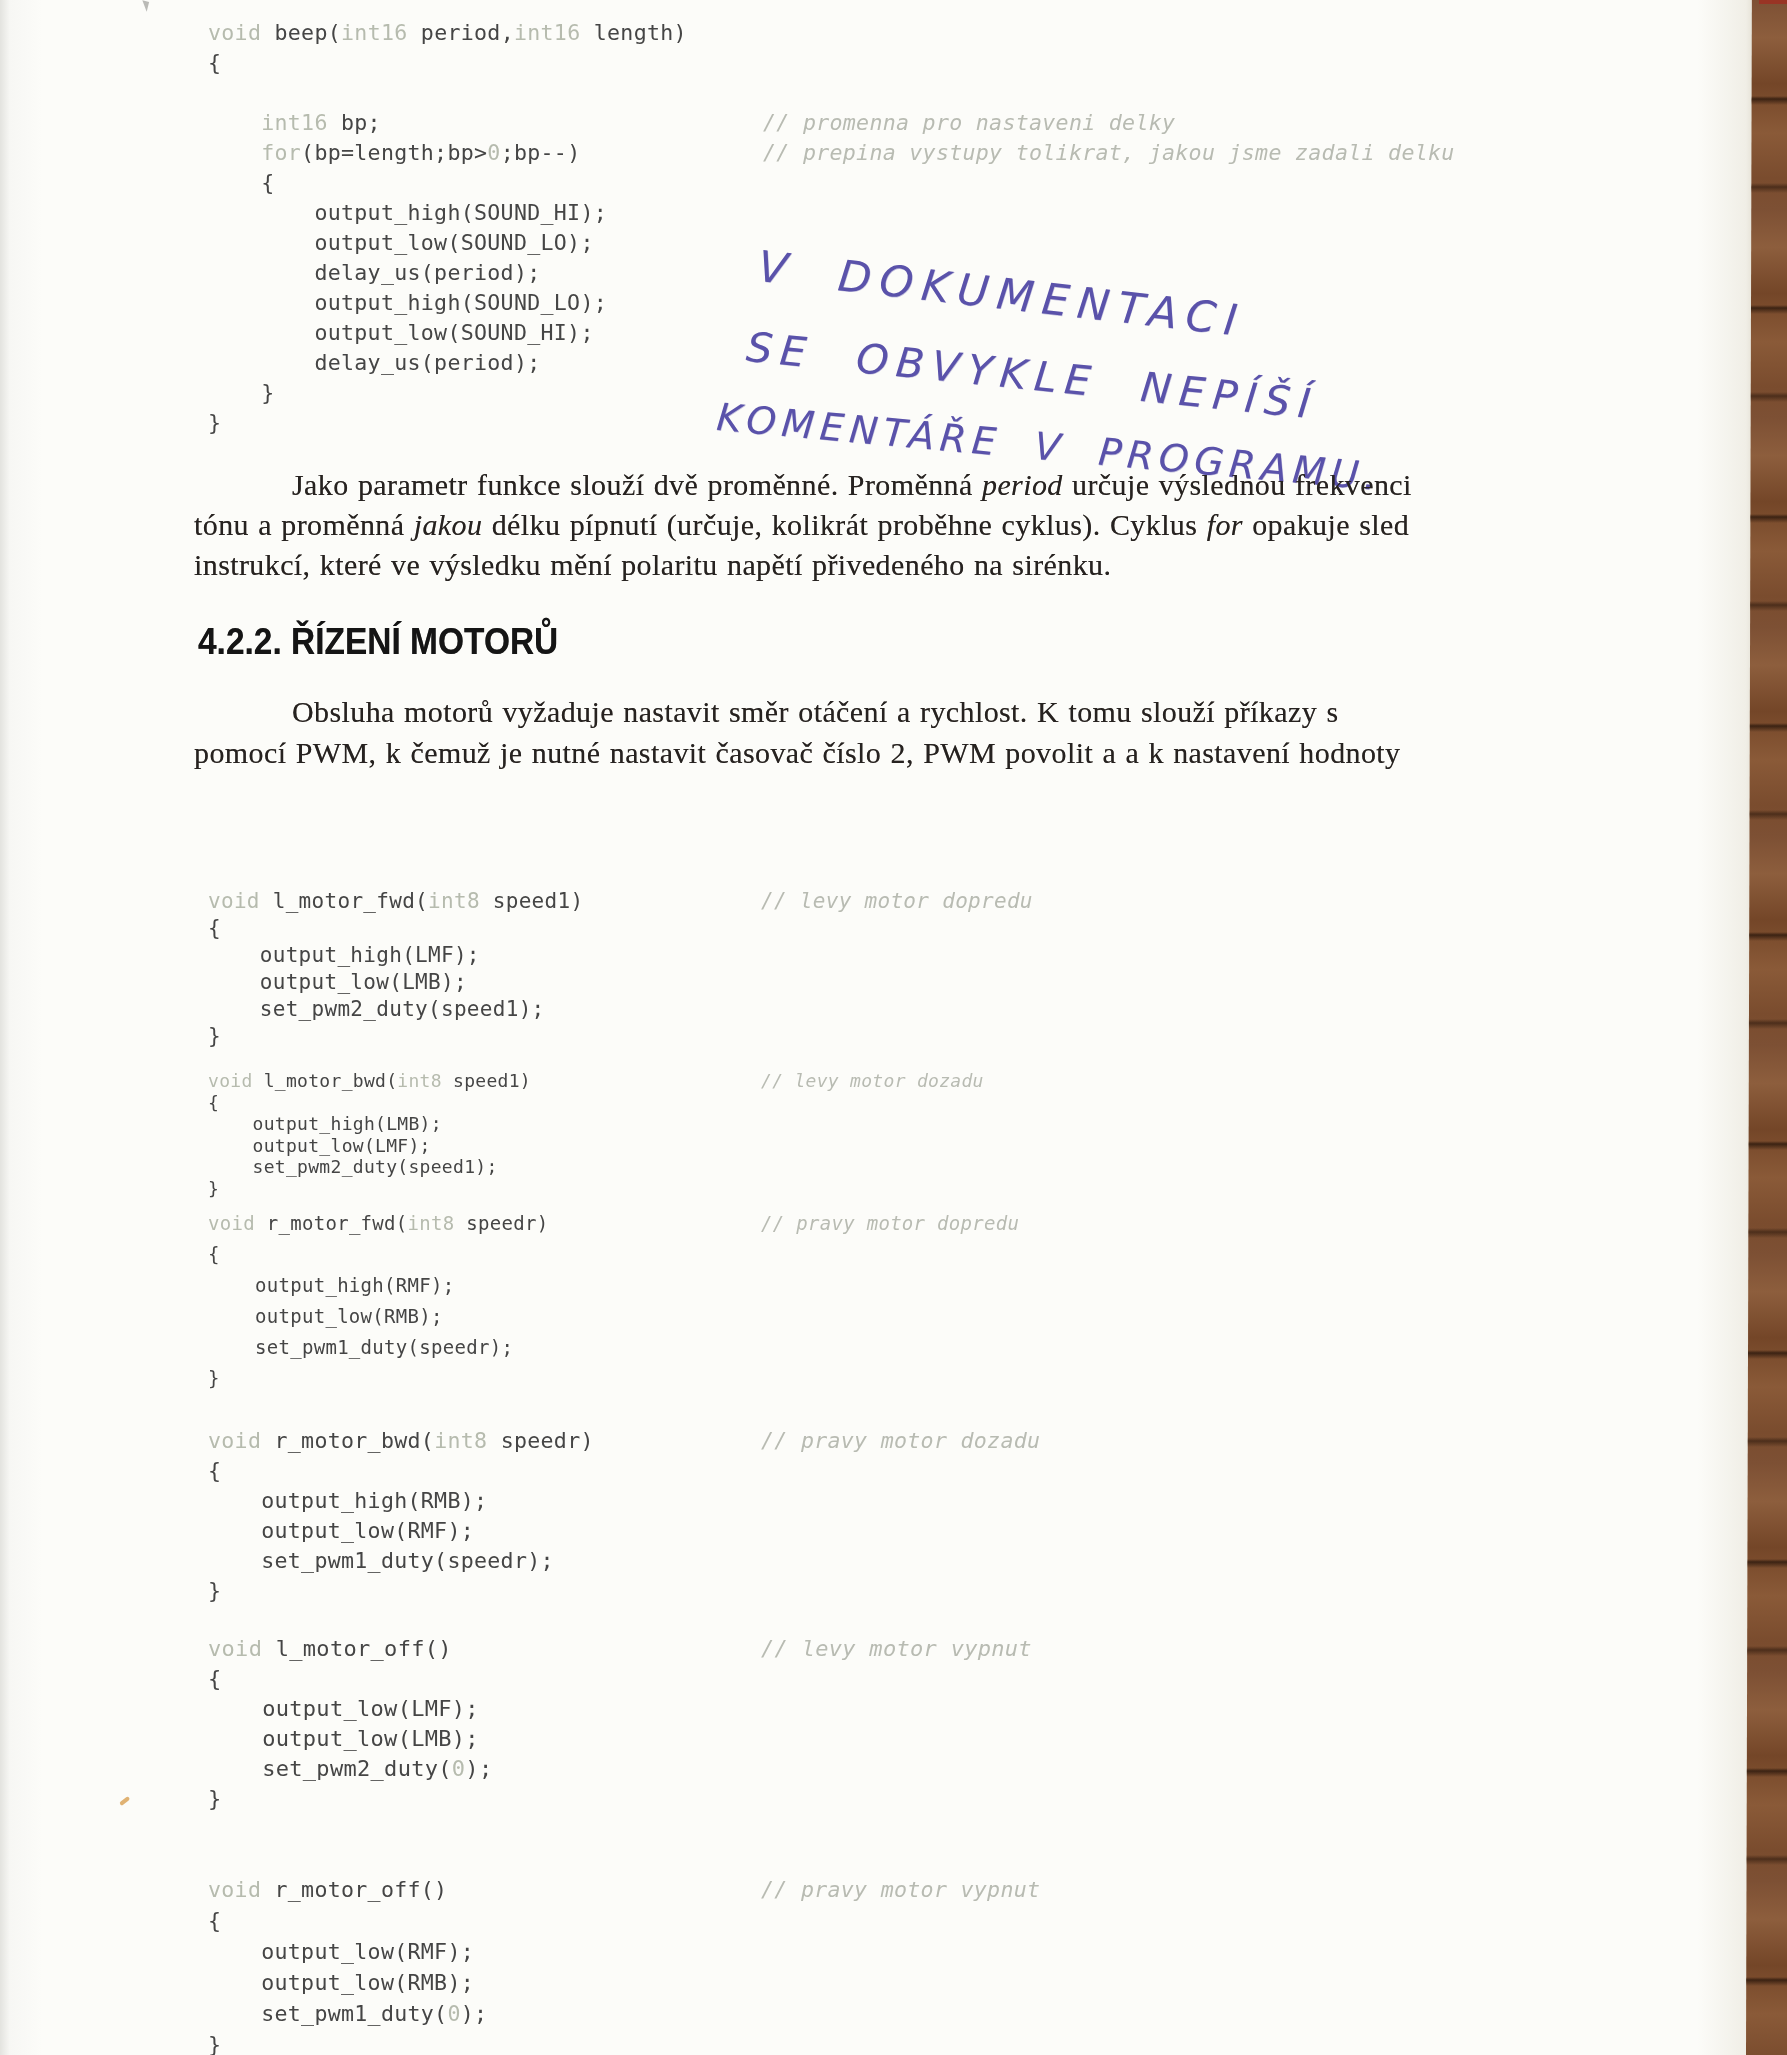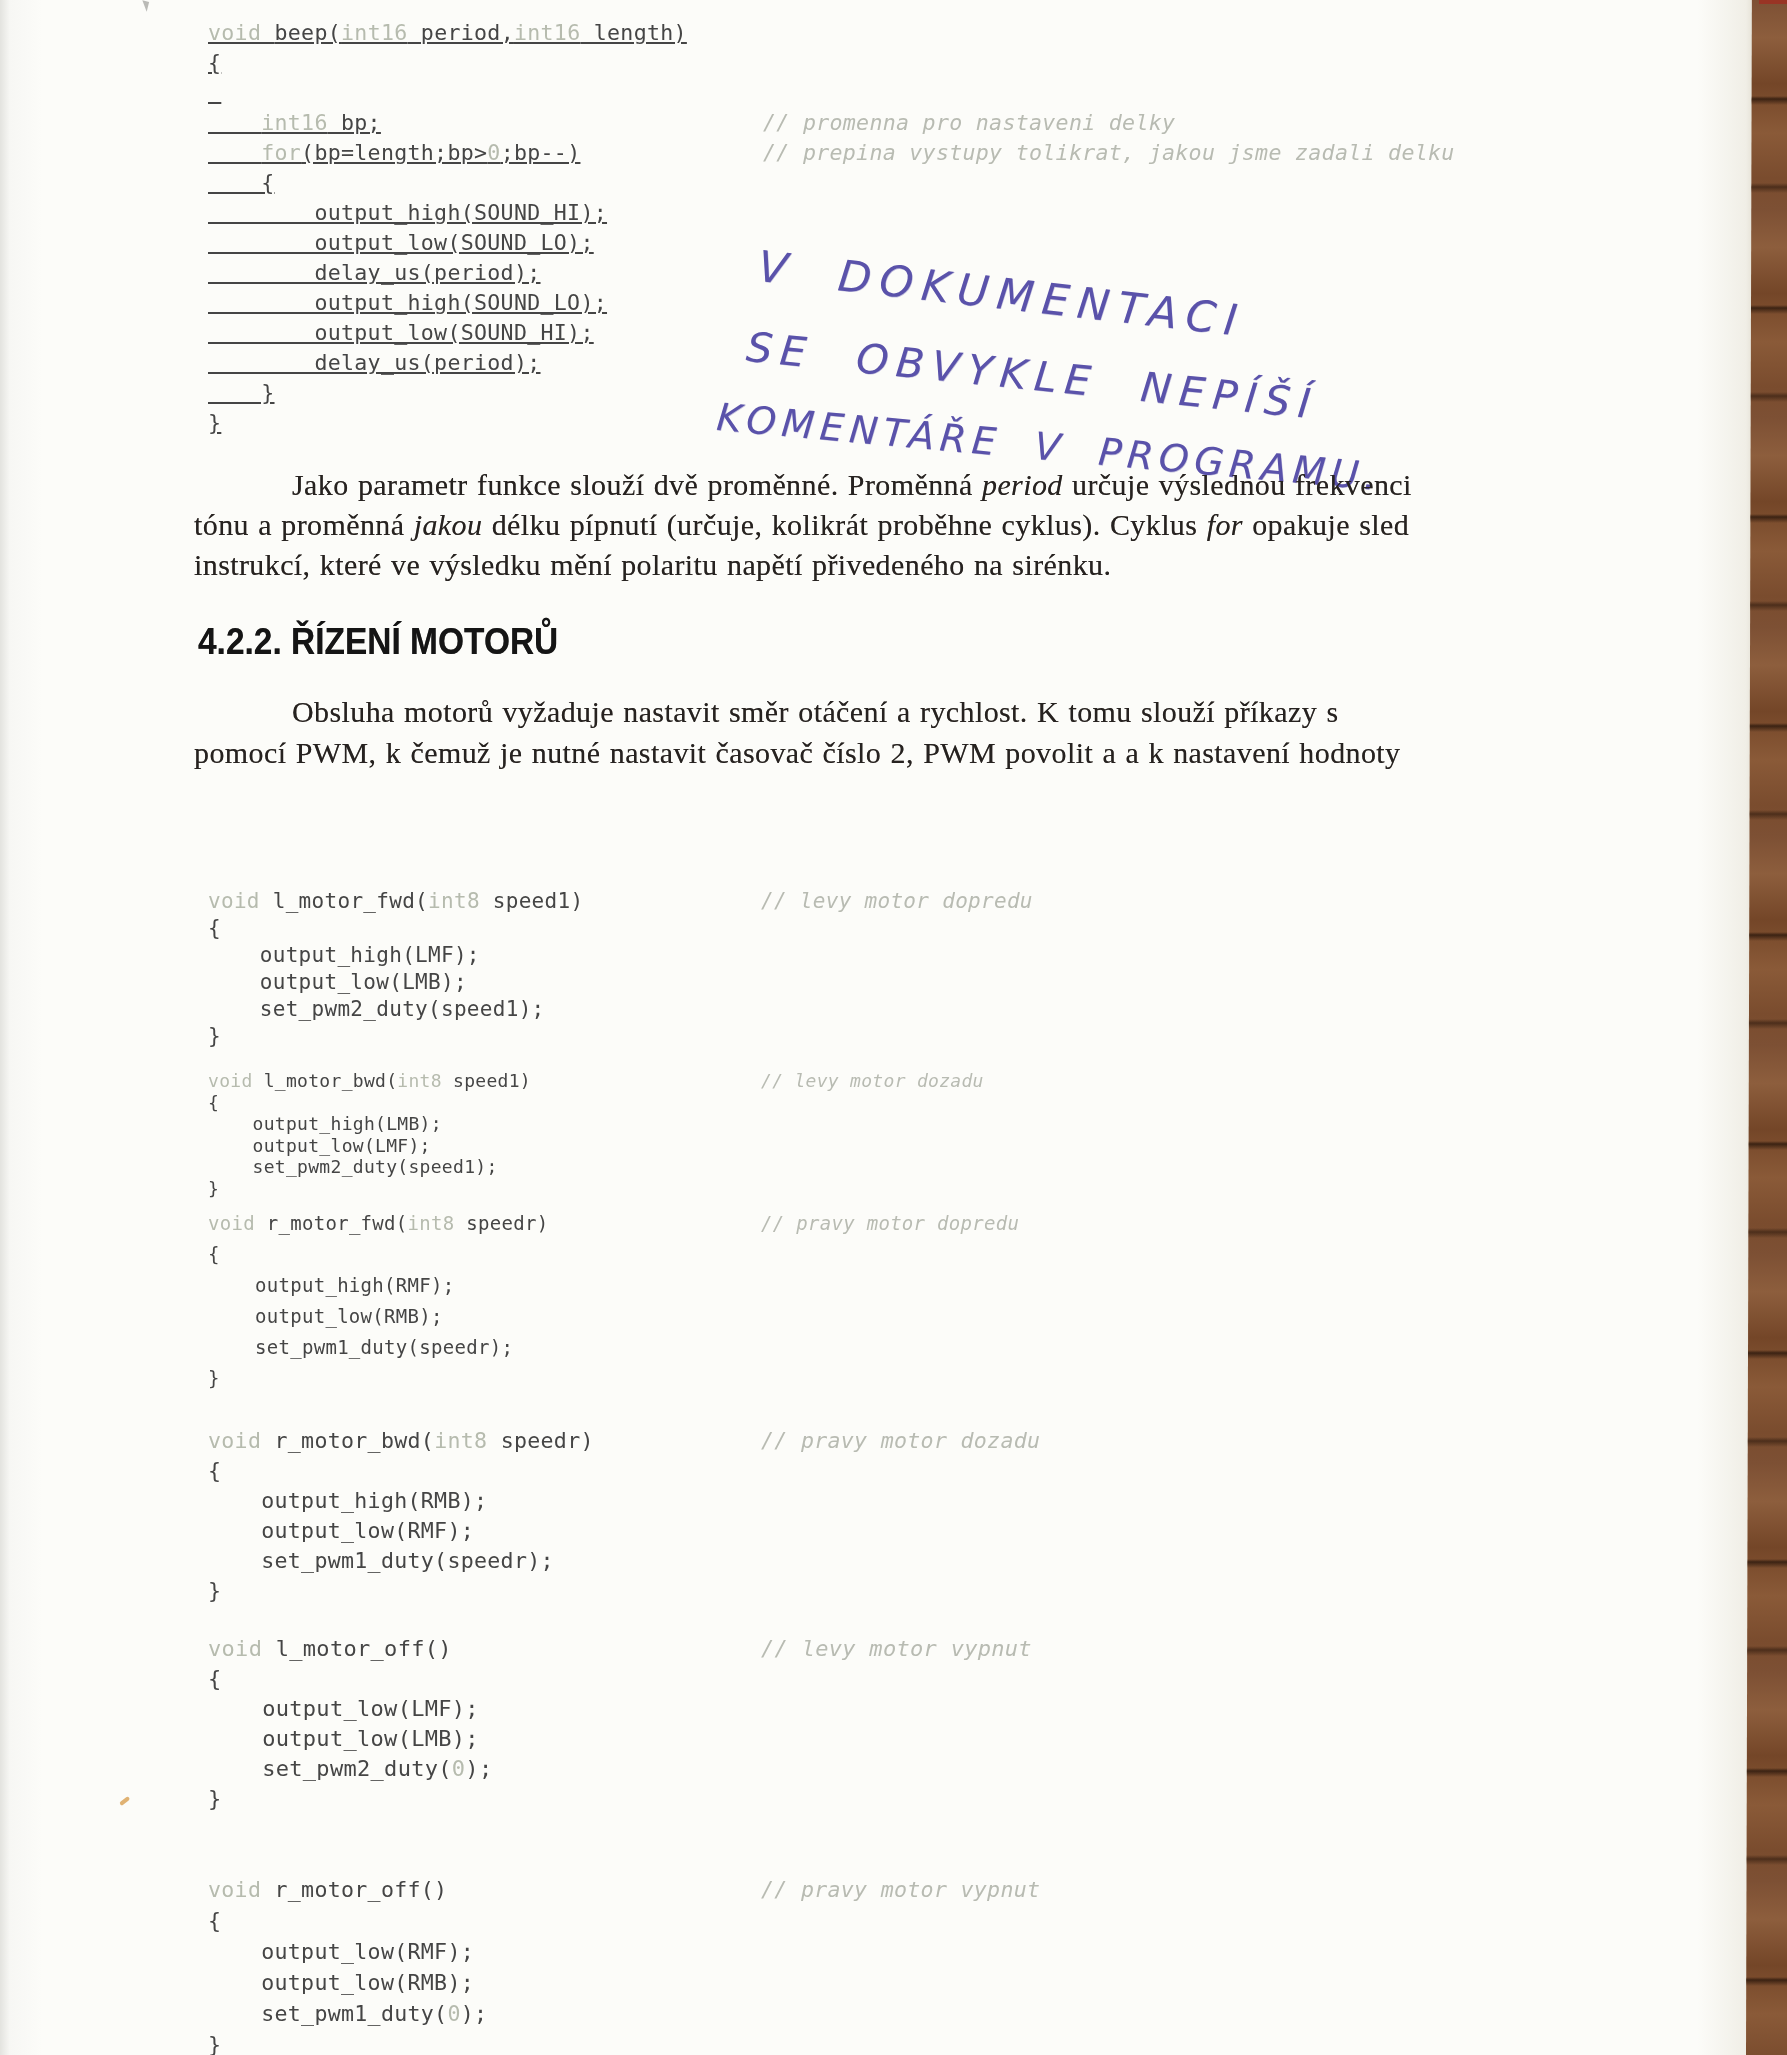--- a/index.html
+++ b/index.html
@@ -67,21 +67,21 @@
 </style>
 </head>
 <body>
 
 <div class="paper"></div>
 <div class="wood"></div>
 <div class="wood-top-red"></div>
 <div class="tickmark"></div>
 <div class="orange-dash"></div>
 
-<div class="codeblock" style="left:208px;top:18px;font-size:21.6px;text-decoration:underline;--lh:30px;--cmx:555px;">
+<div class="codeblock" style="left:208px;top:18px;font-size:21.6px;--lh:30px;--cmx:555px;">
     <div class="line"><span class="kw">void </span><span>beep(</span><span class="kw">int16</span><span> period,</span><span class="kw">int16</span><span> length)</span></div>
     <div class="line"><span>{</span></div>
     <div class="line">&nbsp;</div>
     <div class="line"><span>    </span><span class="kw">int16</span><span> bp;</span><span class="cm">// promenna pro nastaveni delky</span></div>
     <div class="line"><span>    </span><span class="kw">for</span><span>(bp=length;bp&gt;</span><span class="kw">0</span><span>;bp--)</span><span class="cm">// prepina vystupy tolikrat, jakou jsme zadali delku</span></div>
     <div class="line"><span>    {</span></div>
     <div class="line"><span>        output_high(SOUND_HI);</span></div>
     <div class="line"><span>        output_low(SOUND_LO);</span></div>
     <div class="line"><span>        delay_us(period);</span></div>
     <div class="line"><span>        output_high(SOUND_LO);</span></div>

